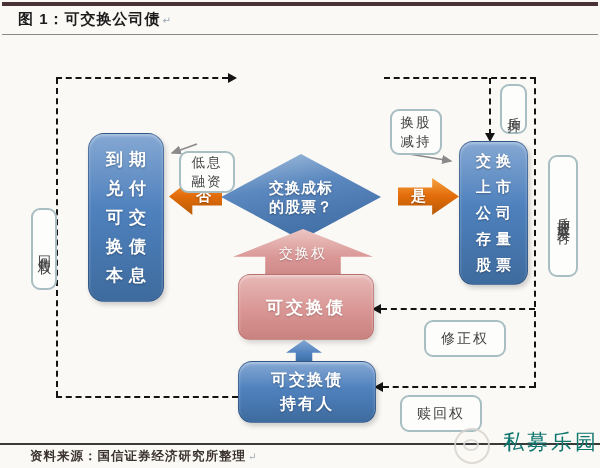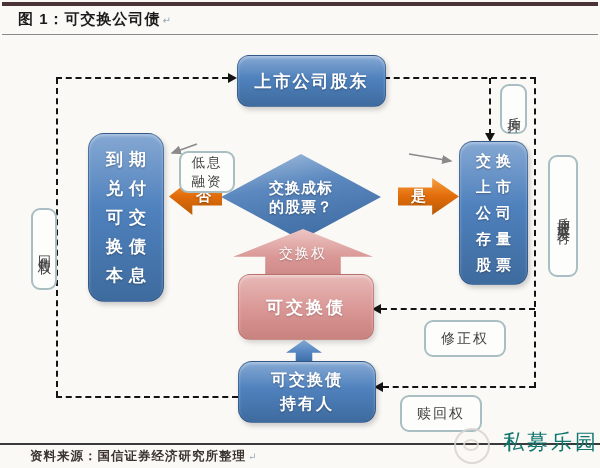--- a/index.html
+++ b/index.html
@@ -88,23 +88,20 @@
   <svg class="overlay" width="600" height="468">
     <defs>
       <marker id="gah" markerWidth="8" markerHeight="8" refX="6" refY="3" orient="auto">
         <path d="M0,0 L7,3 L0,6 z" fill="#8a8a8a"></path>
       </marker>
     </defs>
     <path d="M197,144 L172,153" stroke="#8a8a8a" stroke-width="1.5" fill="none" marker-end="url(#gah)"></path>
     <path d="M409,154 L451,161" stroke="#8a8a8a" stroke-width="1.5" fill="none" marker-end="url(#gah)"></path>
   </svg>
 
-  <div class="bluebox" style="left:237px;top:55px;width:147px;height:50px;border-radius:12px;font-size:17px;letter-spacing:2px;">
-    <div class="node-line">上市公司股东</div>
-  </div>
 
   <div class="bluebox" style="left:88px;top:133px;width:74px;height:167px;border-radius:16px;font-size:17px;">
     <div class="node-line" style="line-height:29px;letter-spacing:6px;padding-left:6px;">到期</div>
     <div class="node-line" style="line-height:29px;letter-spacing:6px;padding-left:6px;">兑付</div>
     <div class="node-line" style="line-height:29px;letter-spacing:6px;padding-left:6px;">可交</div>
     <div class="node-line" style="line-height:29px;letter-spacing:6px;padding-left:6px;">换债</div>
     <div class="node-line" style="line-height:29px;letter-spacing:6px;padding-left:6px;">本息</div>
   </div>
 
   <div class="bluebox" style="left:459px;top:141px;width:67px;height:142px;border-radius:14px;font-size:15px;">
@@ -139,20 +136,24 @@
 
   <div class="bluebox" style="left:238px;top:361px;width:136px;height:60px;border-radius:14px;font-size:16px;">
     <div class="node-line" style="line-height:24px;letter-spacing:2px;">可交换债</div>
     <div class="node-line" style="line-height:24px;letter-spacing:2px;">持有人</div>
   </div>
 
   <div class="tag" style="left:179px;top:103px;width:56px;height:42px;margin-top:48px;">
     <div class="cline">低息</div>
     <div class="cline">融资</div>
   </div>
+  <div class="tag" style="left:390px;top:109px;width:52px;height:46px;">
+    <div class="cline">换股</div>
+    <div class="cline">减持</div>
+  </div>
   <div class="tag vert" style="left:500px;top:84px;width:27px;height:50px;font-size:13.5px;">质押</div>
   <div class="tag vert" style="left:548px;top:155px;width:30px;height:122px;font-size:13px;">质押股票发行</div>
   <div class="tag vert" style="left:31px;top:208px;width:26px;height:82px;font-size:13.5px;">回售权</div>
   <div class="tag" style="left:424px;top:320px;width:82px;height:37px;font-size:14px;letter-spacing:2px;">修正权</div>
   <div class="tag" style="left:400px;top:395px;width:82px;height:37px;font-size:14px;letter-spacing:2px;">赎回权</div>
 
   <div class="bottom-rule"></div>
   <div class="wm-logo"></div>
   <div class="wm-text">
     <span>私募乐园</span>

